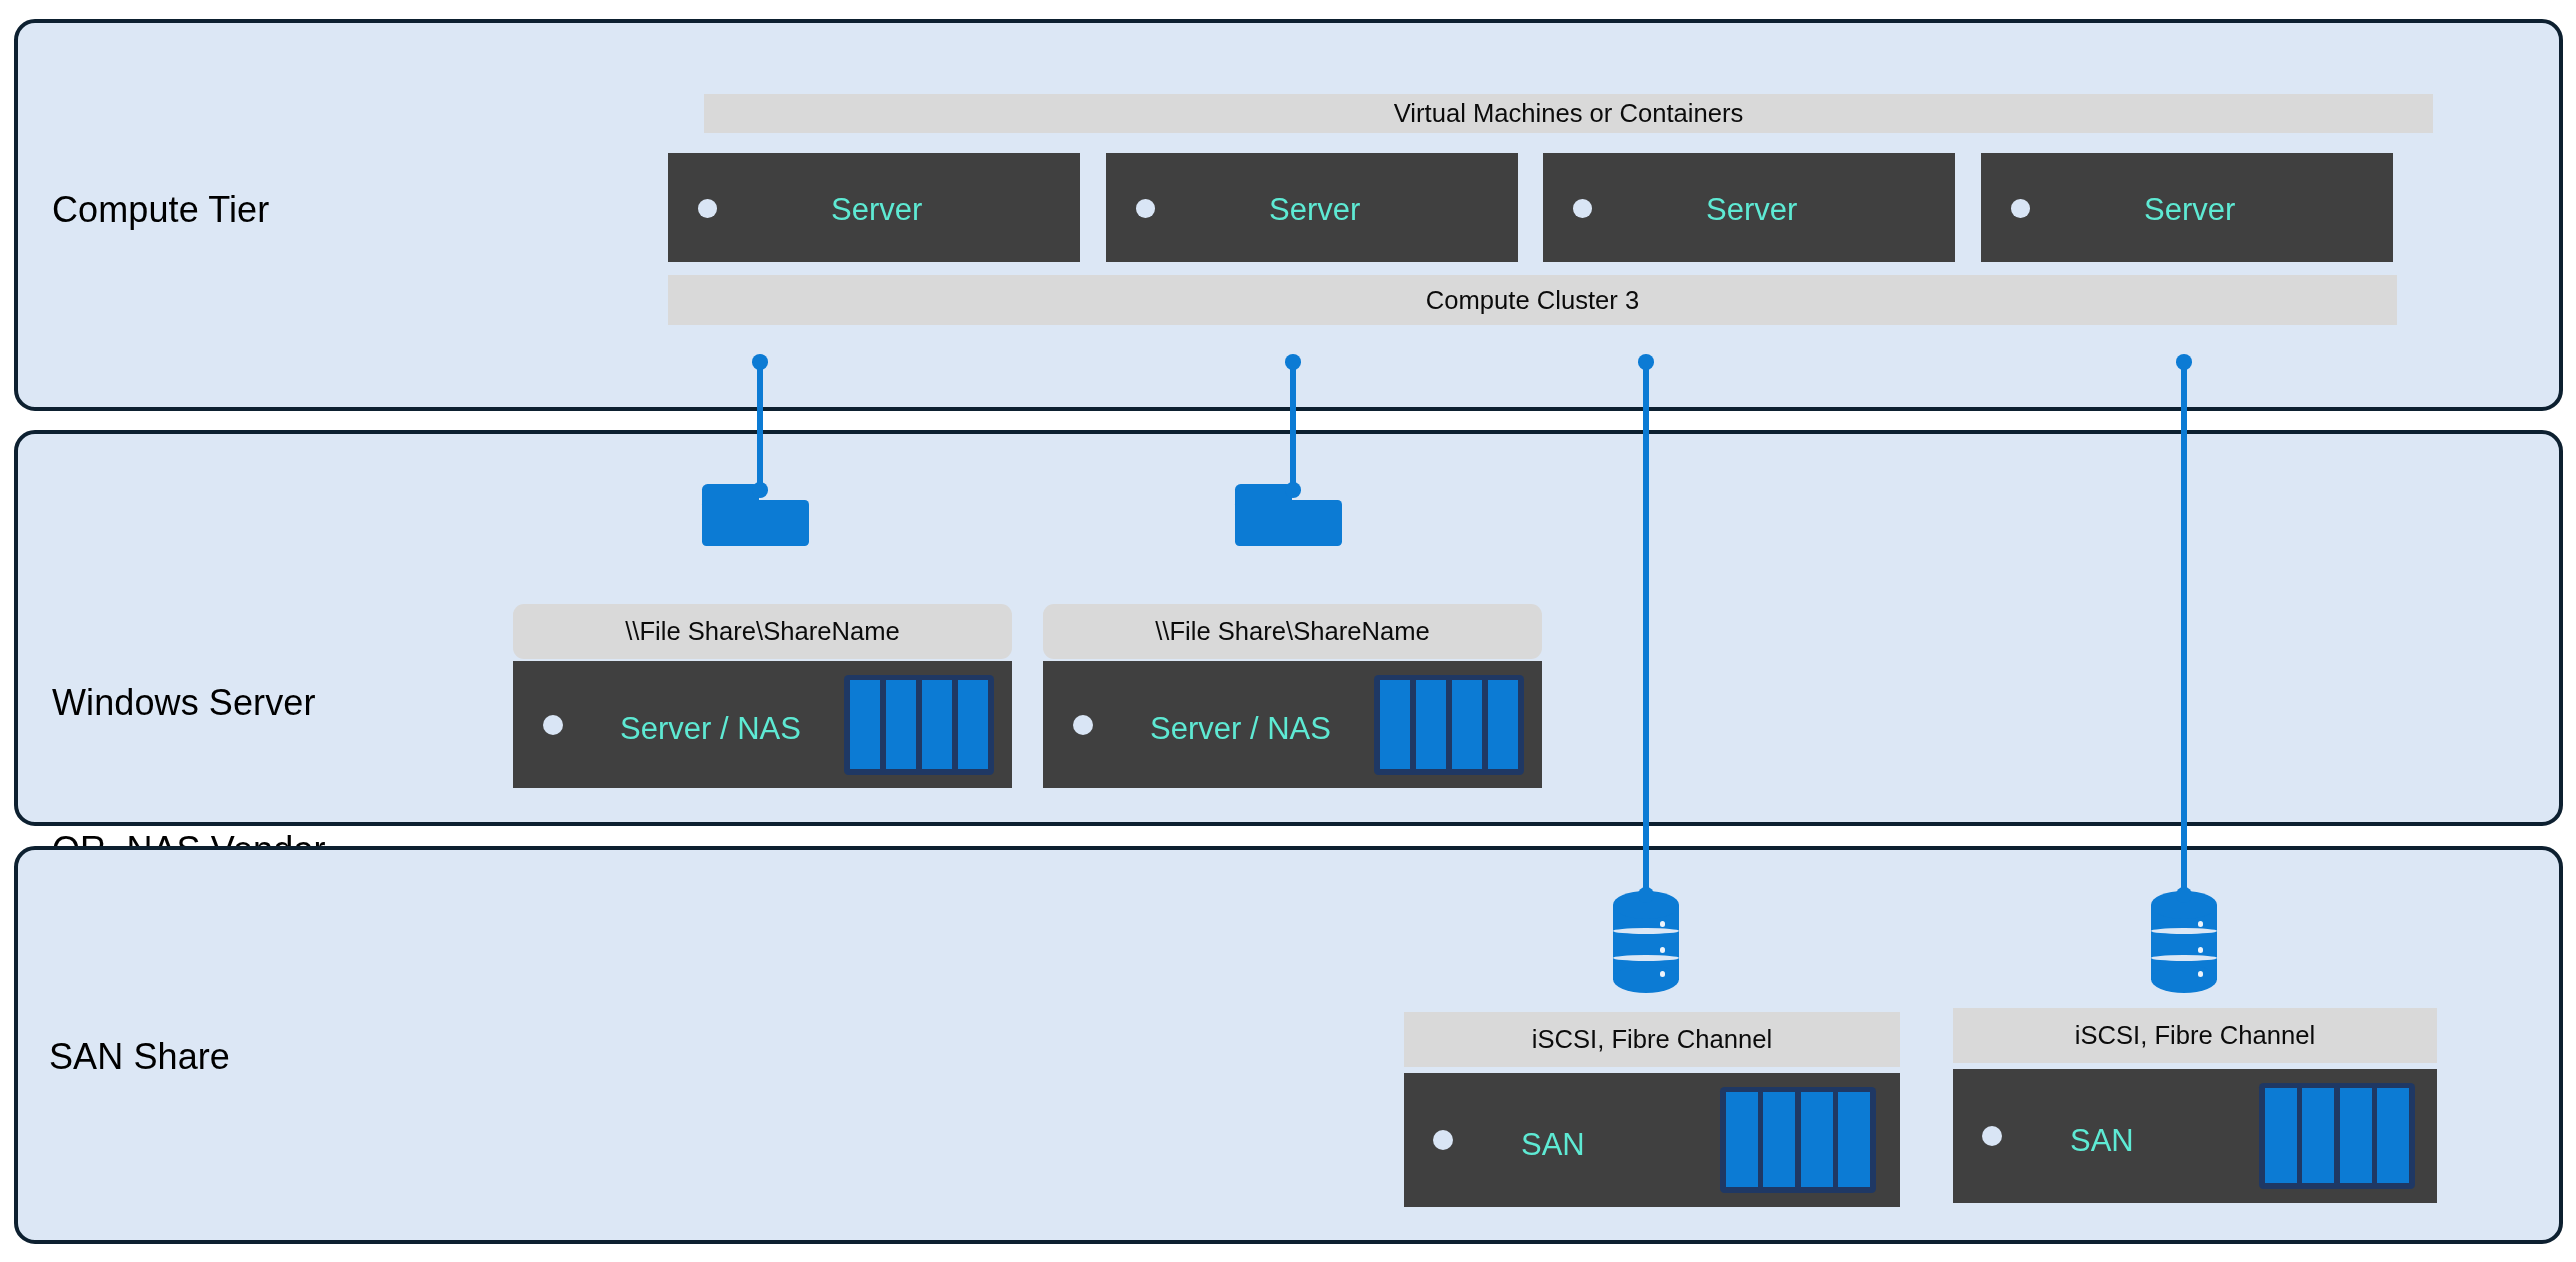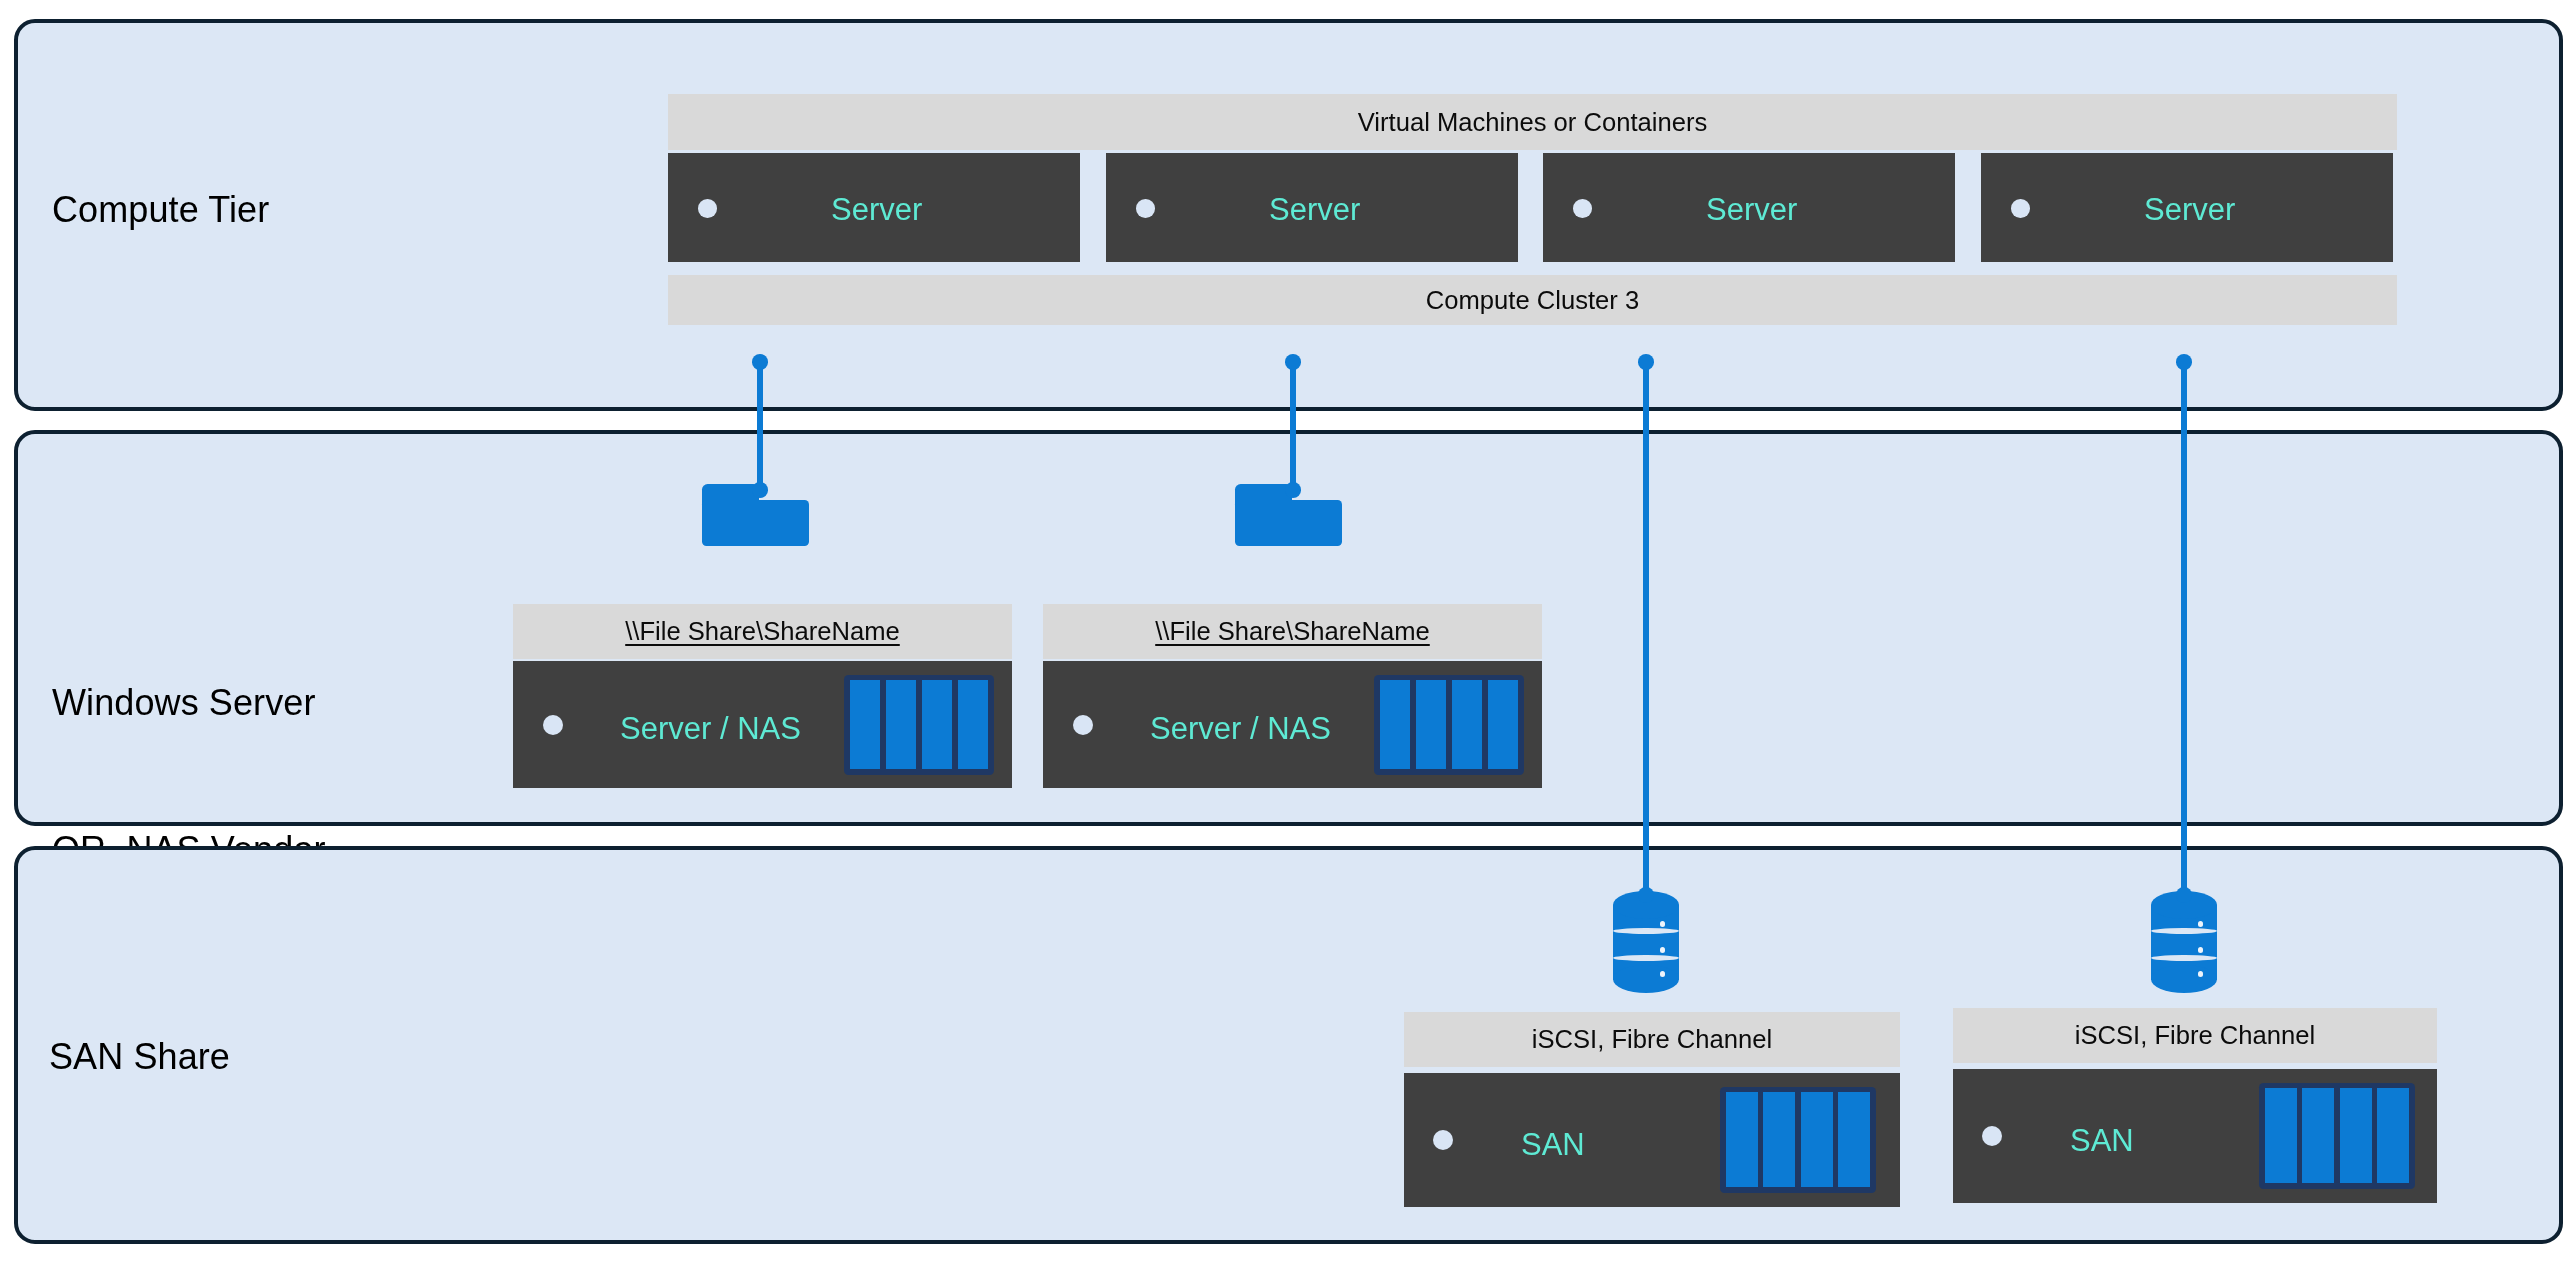--- a/index.html
+++ b/index.html
@@ -35,21 +35,21 @@
   #label-san     { left:49px; top:1032px; }
 
   
   .gray-head{
     position:absolute;
     background:#d9d9d9;
     display:flex; align-items:center; justify-content:center;
     color:#0b0b0b;
     font-size:25.6px;
   }
-  .gray-head.linkish{ text-decoration:underline; text-underline-offset:3.7px; }
+  .gray-head.linkish{ text-underline-offset:3.7px;border-radius:11px; }
 
   .dark-box{
     position:absolute;
     background:#404040;
     display:flex; align-items:center;
   }
   .led{
     position:absolute;
     background:#d9e5f5;
     border-radius:50%;
@@ -124,21 +124,21 @@
   }
 </style>
 </head>
 <body>
 
 <div id="stage">
 
   <div class="tier" id="tier-compute"></div>
   <div class="tier-label" id="label-compute">Compute Tier</div>
 
-  <div class="gray-head" style="left:668px; top:94px; width:1729px; height:56px;">Virtual Machines or Containers</div>
+  <div class="gray-head" style="left:704px; top:94px; width:1729px; height:39px;">Virtual Machines or Containers</div>
 
   <div class="dark-box" style="left:668px; top:153px; width:412px; height:109px;">
     <span class="led" style="left:30px; top:46px; width:18.7px; height:18.7px;"></span>
     <span class="dev-text" style="left:163px; top:39px;">Server</span>
   </div>
 
   <div class="dark-box" style="left:1106px; top:153px; width:412px; height:109px;">
     <span class="led" style="left:30px; top:46px; width:18.7px; height:18.7px;"></span>
     <span class="dev-text" style="left:163px; top:39px;">Server</span>
   </div>

